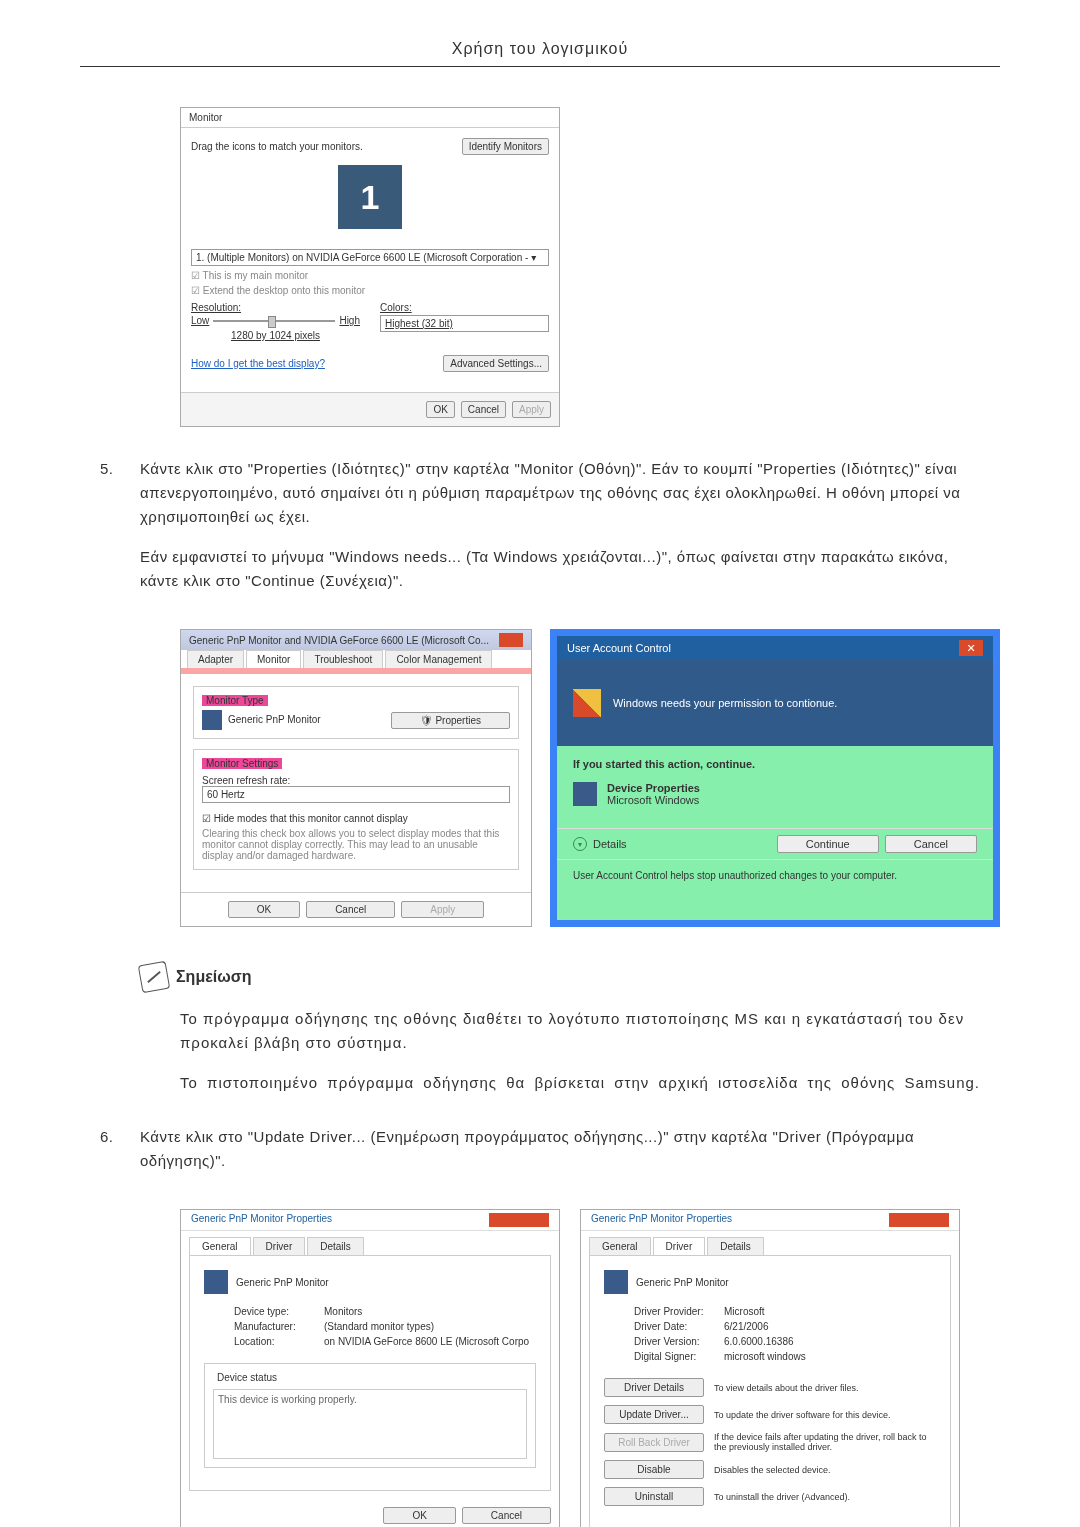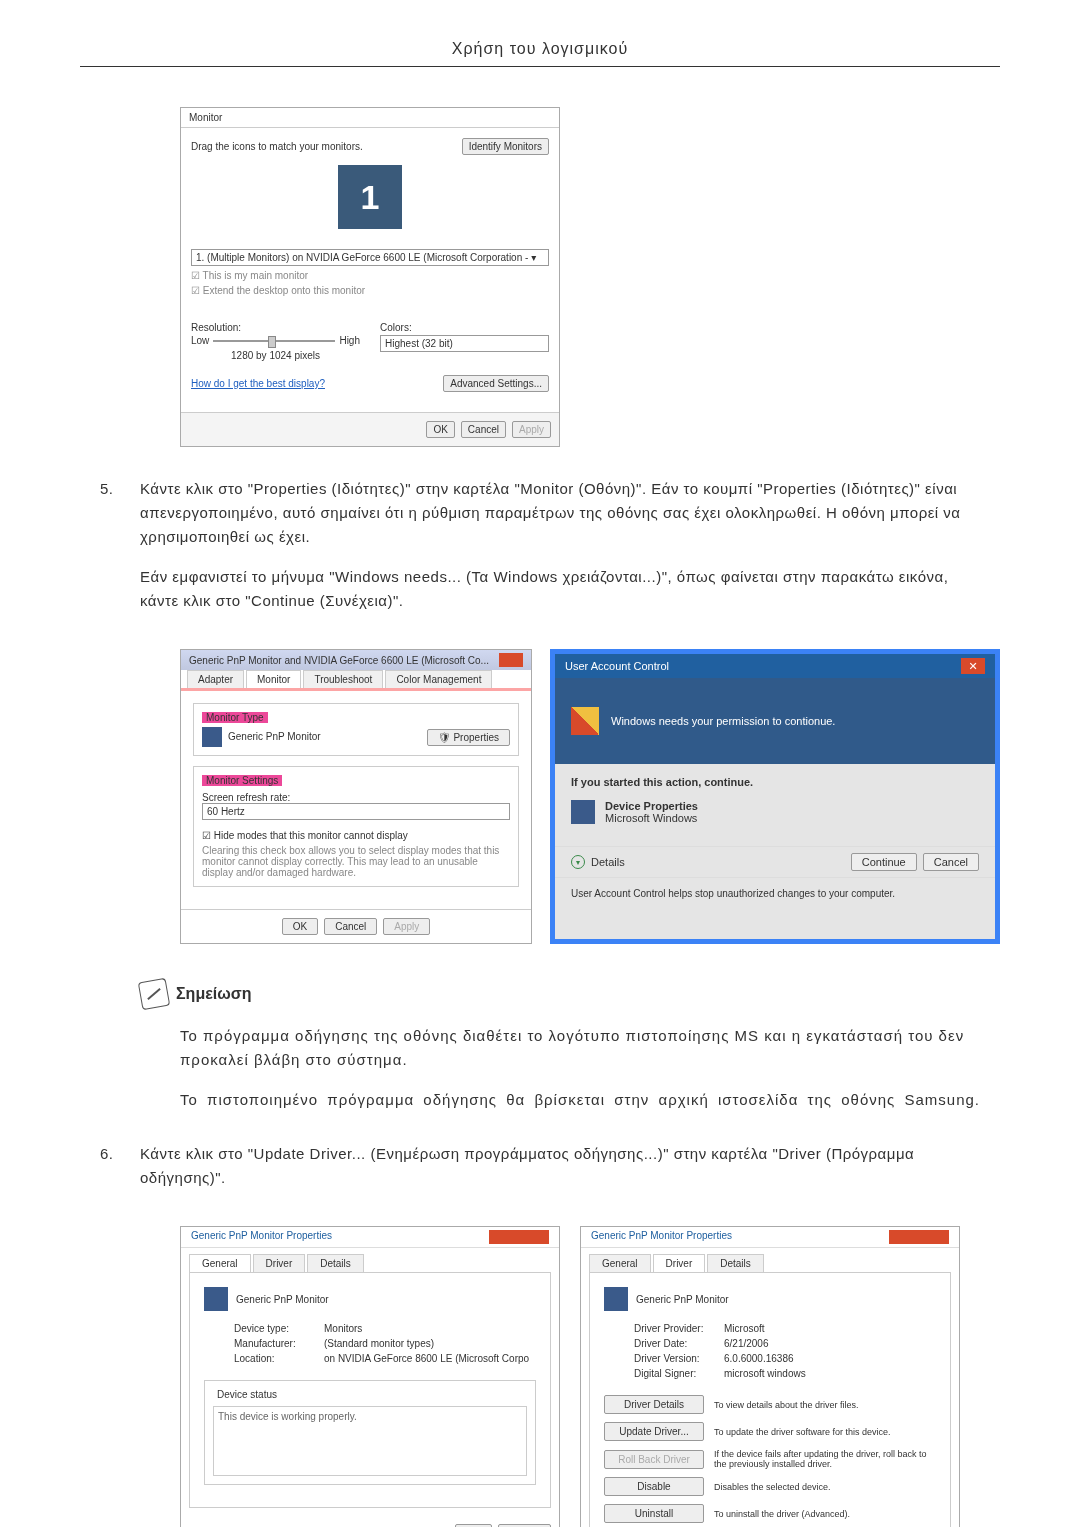--- a/index.html
+++ b/index.html
@@ -30,49 +30,49 @@
   }
   .ds-title { background: linear-gradient(#e8e8f8,#d0d0e8); padding: 3px 8px; height: 20px; display:flex; justify-content:space-between; align-items:center;}
   .ds-title-red { width: 30px; height: 14px; background: #d84a2a; border-radius:2px;}
   .ds-tab { padding: 4px 8px; background:#fff; border-bottom:1px solid #ccc;}
   .ds-body { padding: 10px; background:#fff;}
   .ds-row { display:flex; justify-content:space-between; align-items:center; margin-bottom:10px;}
   .ds-btn { border:1px solid #999; background:#eee; padding:2px 6px; border-radius:2px;}
   .ds-monitor-box { background:#3a5a7a; color:#fff; width:64px; height:64px; margin:10px auto 20px; display:flex; align-items:center; justify-content:center; font-size:34px; font-weight:bold;}
   .ds-combo { border:1px solid #999; padding:2px 4px; background:#fff; width:100%;}
   .ds-check { margin:4px 0; color:#888;}
-  .ds-cols { display:flex; gap:20px; margin-top:26px;}
+  .ds-cols { display:flex; gap:20px; margin-top:6px;text-decoration:underline;}
   .ds-col { flex:1;}
   .ds-label { margin-bottom:2px;}
   .ds-slider { border:none; background:transparent; display:flex; align-items:center; gap:4px;}
   .ds-slider-track { flex:1; height:2px; background:#999; position:relative;}
   .ds-slider-thumb { position:absolute; left:45%; top:-4px; width:8px; height:12px; background:#ccc; border:1px solid #888;}
   .ds-footer { display:flex; justify-content:flex-end; gap:6px; padding:8px; border-top:1px solid #ccc;}
   .ds-link { color:#2060c0; text-decoration:underline;}
   
   .step { display:flex; gap:16px; margin: 30px 20px 20px; font-size:15px; line-height:1.6; letter-spacing:0.5px;}
   .step-num { width:24px;}
   .step-text { flex:1;}
   .step-text p { margin-bottom:16px;}
   
   .two-dialogs { display:flex; gap:18px; margin-left:100px;}
   .mon-dialog { width:360px; border:1px solid #aaa; background:#fff; font-size:10px;}
   .mon-titlebar { background:linear-gradient(#d0d8f0,#c0c8e0); padding:3px 8px; display:flex; justify-content:space-between; align-items:center;}
   .mon-titlebar-red { width:24px; height:14px; background:#d84a2a;}
-  .mon-tabs { display:flex; border-bottom:3px solid #fca5a5; padding:0 6px;}
+  .mon-tabs { display:flex; border-bottom:6px solid #fca5a5; padding:0 6px;}
   .mon-tab { padding:3px 10px; border:1px solid #ccc; border-bottom:none; margin-right:2px; background:#f0f0f0;}
   .mon-tab.active { background:#fff;}
   .mon-body { padding:12px;}
   .mon-group { border:1px solid #ccc; padding:8px; margin-bottom:10px;}
   .mon-group-title { margin-top:-14px; background:#ec4899; display:inline-block; padding:0 4px;}
   .mon-icon { width:20px; height:20px; background:#3a5a8a; display:inline-block; margin-right:6px; vertical-align:middle;}
-  .mon-btn { border:1px solid #999; background:#eee; padding:2px 10px; border-radius:2px;}
+  .mon-btn { border:1px solid #999; background:#eee; padding:2px 28px; border-radius:2px;}
   .mon-footer { display:flex; justify-content:center; gap:6px; padding:8px; border-top:1px solid #ccc;}
   
-  .uac-dialog { width:460px; border:5px solid #3b82f6; background:#e5e5e5; font-size:11px;}
+  .uac-dialog { width:460px; border:7px solid #3b82f6; background:#86efac; font-size:11px;}
   .uac-title { background:#2060a0; color:#fff; padding:4px 10px; display:flex; justify-content:space-between; align-items:center;}
   .uac-close { width:24px; height:16px; background:#d84a2a; display:flex; align-items:center; justify-content:center;}
   .uac-banner { background:#305a8a; color:#fff; padding:29px 16px; display:flex; align-items:center; gap:12px;}
   .uac-shield { width:28px; height:28px; background:linear-gradient(45deg,#d84a2a 50%,#f0c040 50%);}
   .uac-body { padding:12px 16px;}
   .uac-subtitle { font-weight:bold; margin-bottom:12px;}
   .uac-row { display:flex; gap:10px; align-items:center; margin-bottom:10px;}
   .uac-ico { width:24px; height:24px; background:#3a5a8a;}
   .uac-details-row { display:flex; align-items:center; gap:6px; padding:6px 16px; border-top:1px solid #ddd; border-bottom:1px solid #ddd;}
   .uac-arrow { width:14px; height:14px; border:1px solid #3a8a4a; border-radius:50%; display:flex; align-items:center; justify-content:center; color:#3a8a4a; font-size:8px;}

